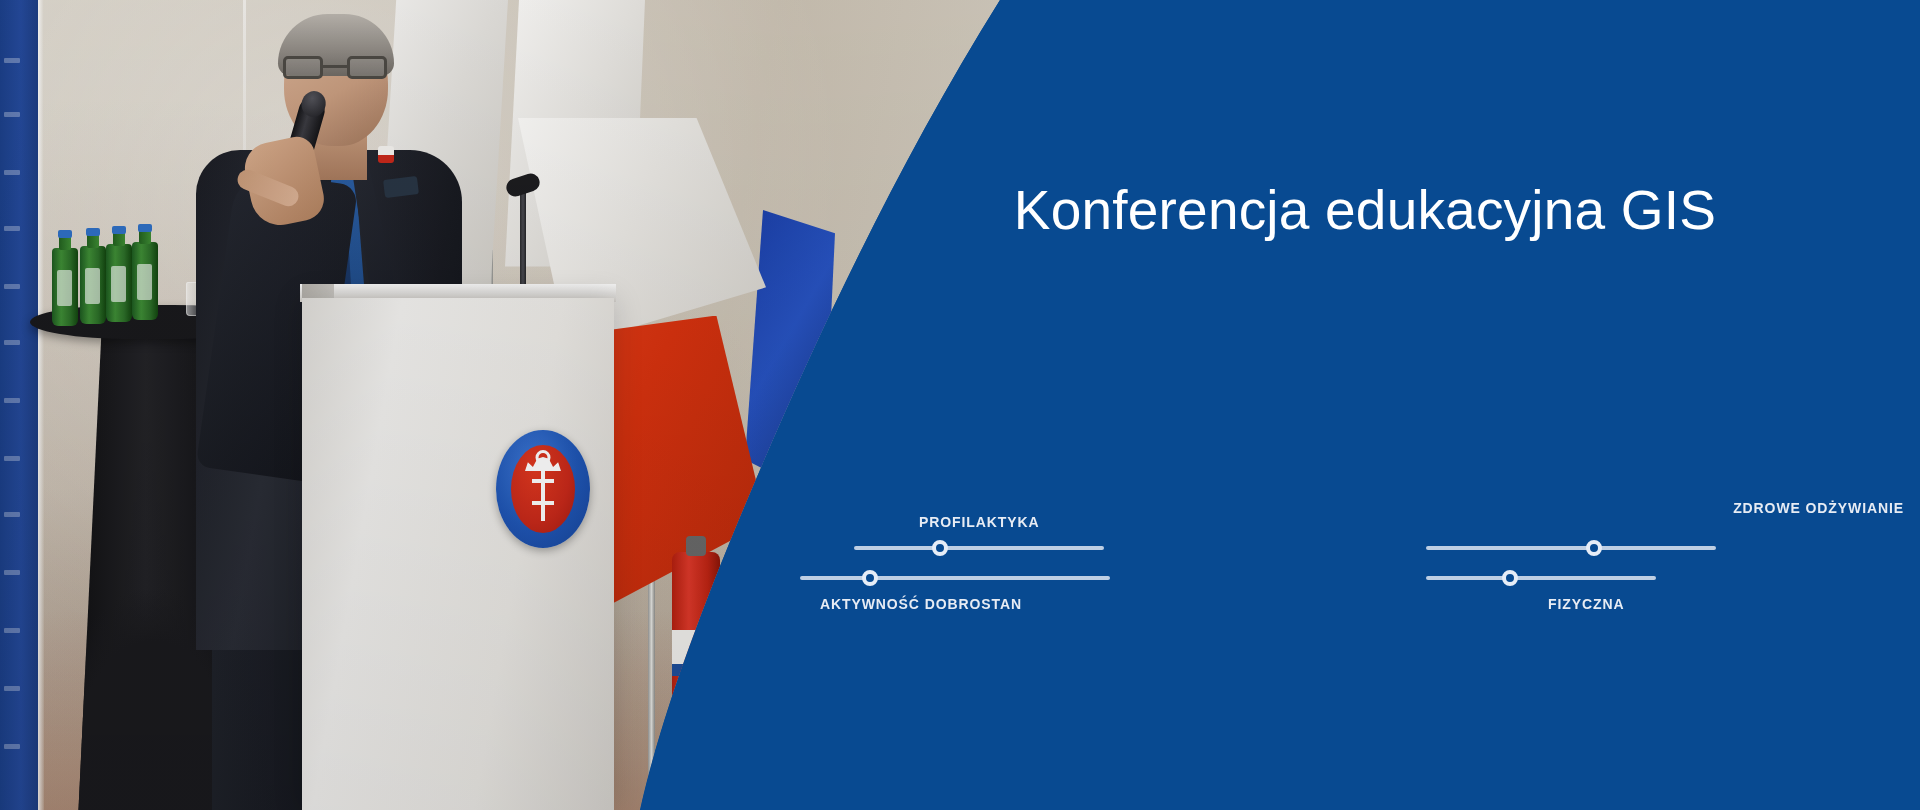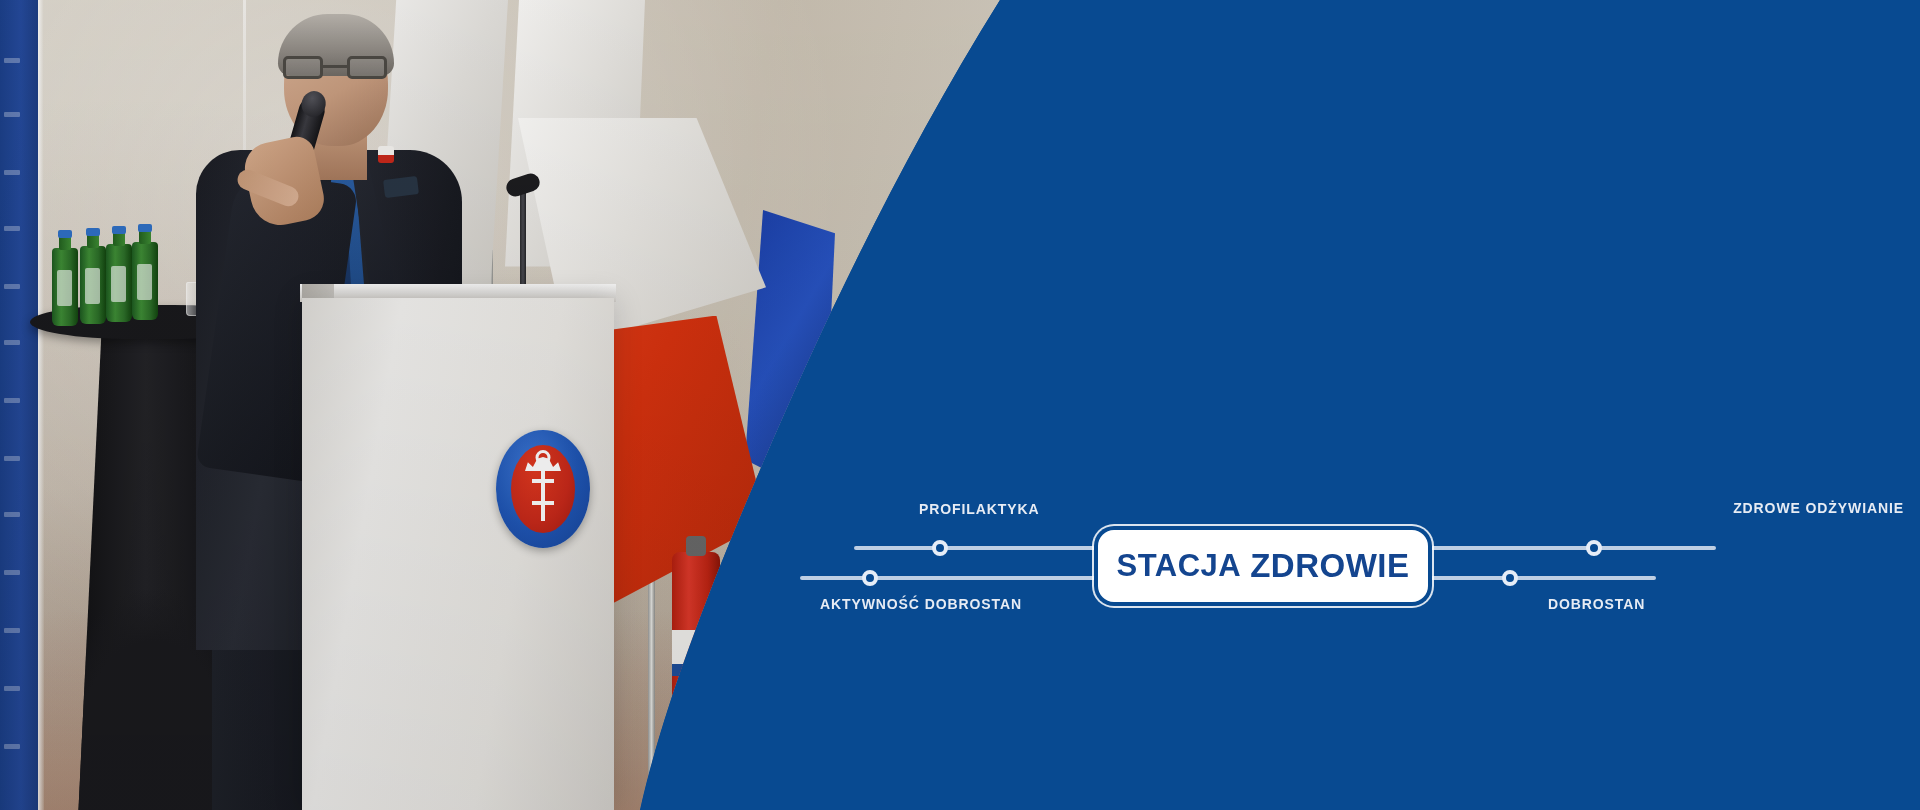--- a/index.html
+++ b/index.html
@@ -367,21 +367,21 @@
   }
 
   .lbl {
     position:absolute;
     color:#e7ecf4;
     font-size:14px;
     font-weight:700;
     letter-spacing:.9px;
     white-space:nowrap;
   }
-  .lbl-profilaktyka { left:86px;  top:1px;padding-left:33px; }
+  .lbl-profilaktyka { left:86px;  top:14px;padding-left:33px; }
   .lbl-aktywnosc    { left:20px;  top:96px; }
   .lbl-zdrowe       { right:-4px; top:0; }
   .lbl-dobrostan    { left:748px; top:96px; }
 
   .line {
     position:absolute; height:4px;
     background:rgba(230,237,247,.82);
     border-radius:2px;
   }
   .line-l-top    { left:54px;  top:46px;  width:250px; }
@@ -503,41 +503,38 @@
         <div class="em-sym em-cross1"></div>
         <div class="em-sym em-cross2"></div>
       </div>
     </div>
 
     <div class="photo-grade"></div>
   </div>
 
   <div class="bluepanel"></div>
 
+  <div class="headline">Konferencja edukacyjna GIS</div>
 
 
   <div class="logo">
 
     <div class="lbl lbl-profilaktyka">PROFILAKTYKA</div>
 
     <div class="lbl lbl-aktywnosc">AKTYWNOŚĆ DOBROSTAN</div>
 
     <div class="lbl lbl-zdrowe">ZDROWE ODŻYWIANIE</div>
 
-    <div class="lbl lbl-dobrostan">DOBROSTAN</div>
+    <div class="lbl lbl-dobrostan">FIZYCZNA</div>
 
     <div class="line line-l-top"></div>
     <div class="line line-l-bottom"></div>
     <div class="line line-r-top"></div>
     <div class="line line-r-bottom"></div>
 
     <div class="node node-l-top"></div>
     <div class="node node-l-bottom"></div>
     <div class="node node-r-top"></div>
     <div class="node node-r-bottom"></div>
 
-    <div class="logo-box">
-      <span class="logo-word-1">STACJA</span>
-      <span class="logo-word-2">ZDROWIE</span>
-    </div>
   </div>
 
 </div>
 
 </body></html>

